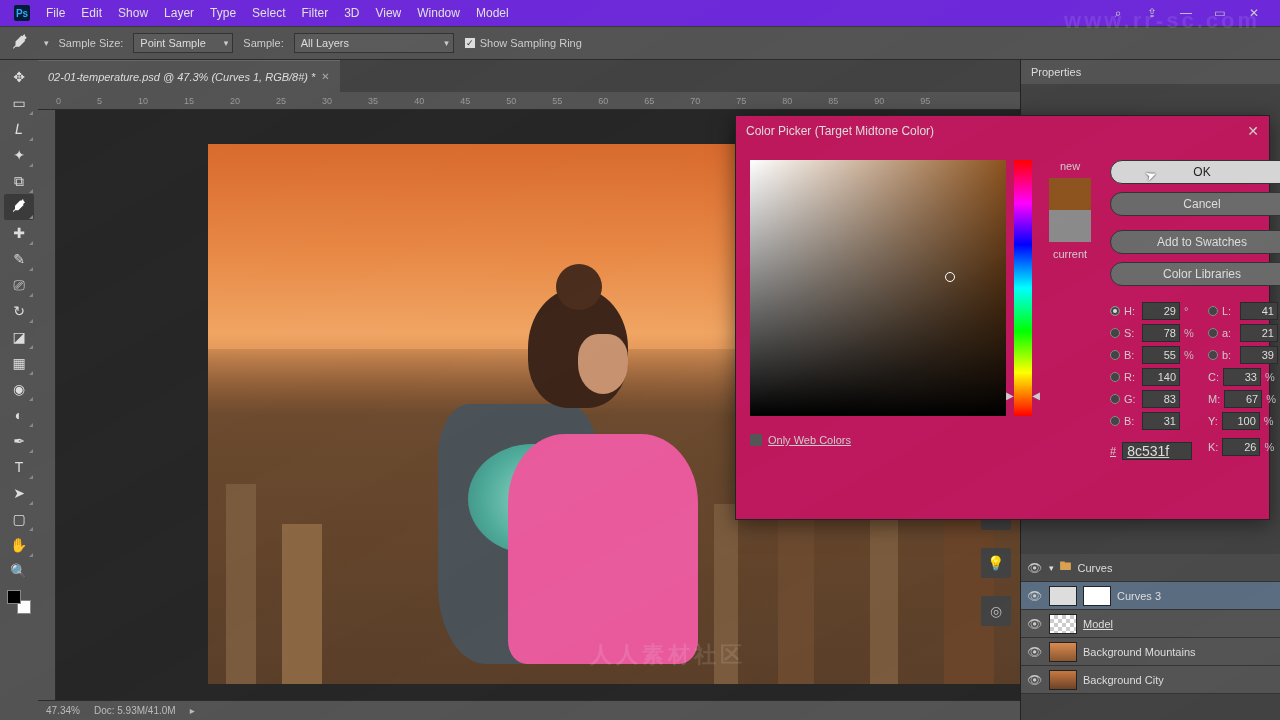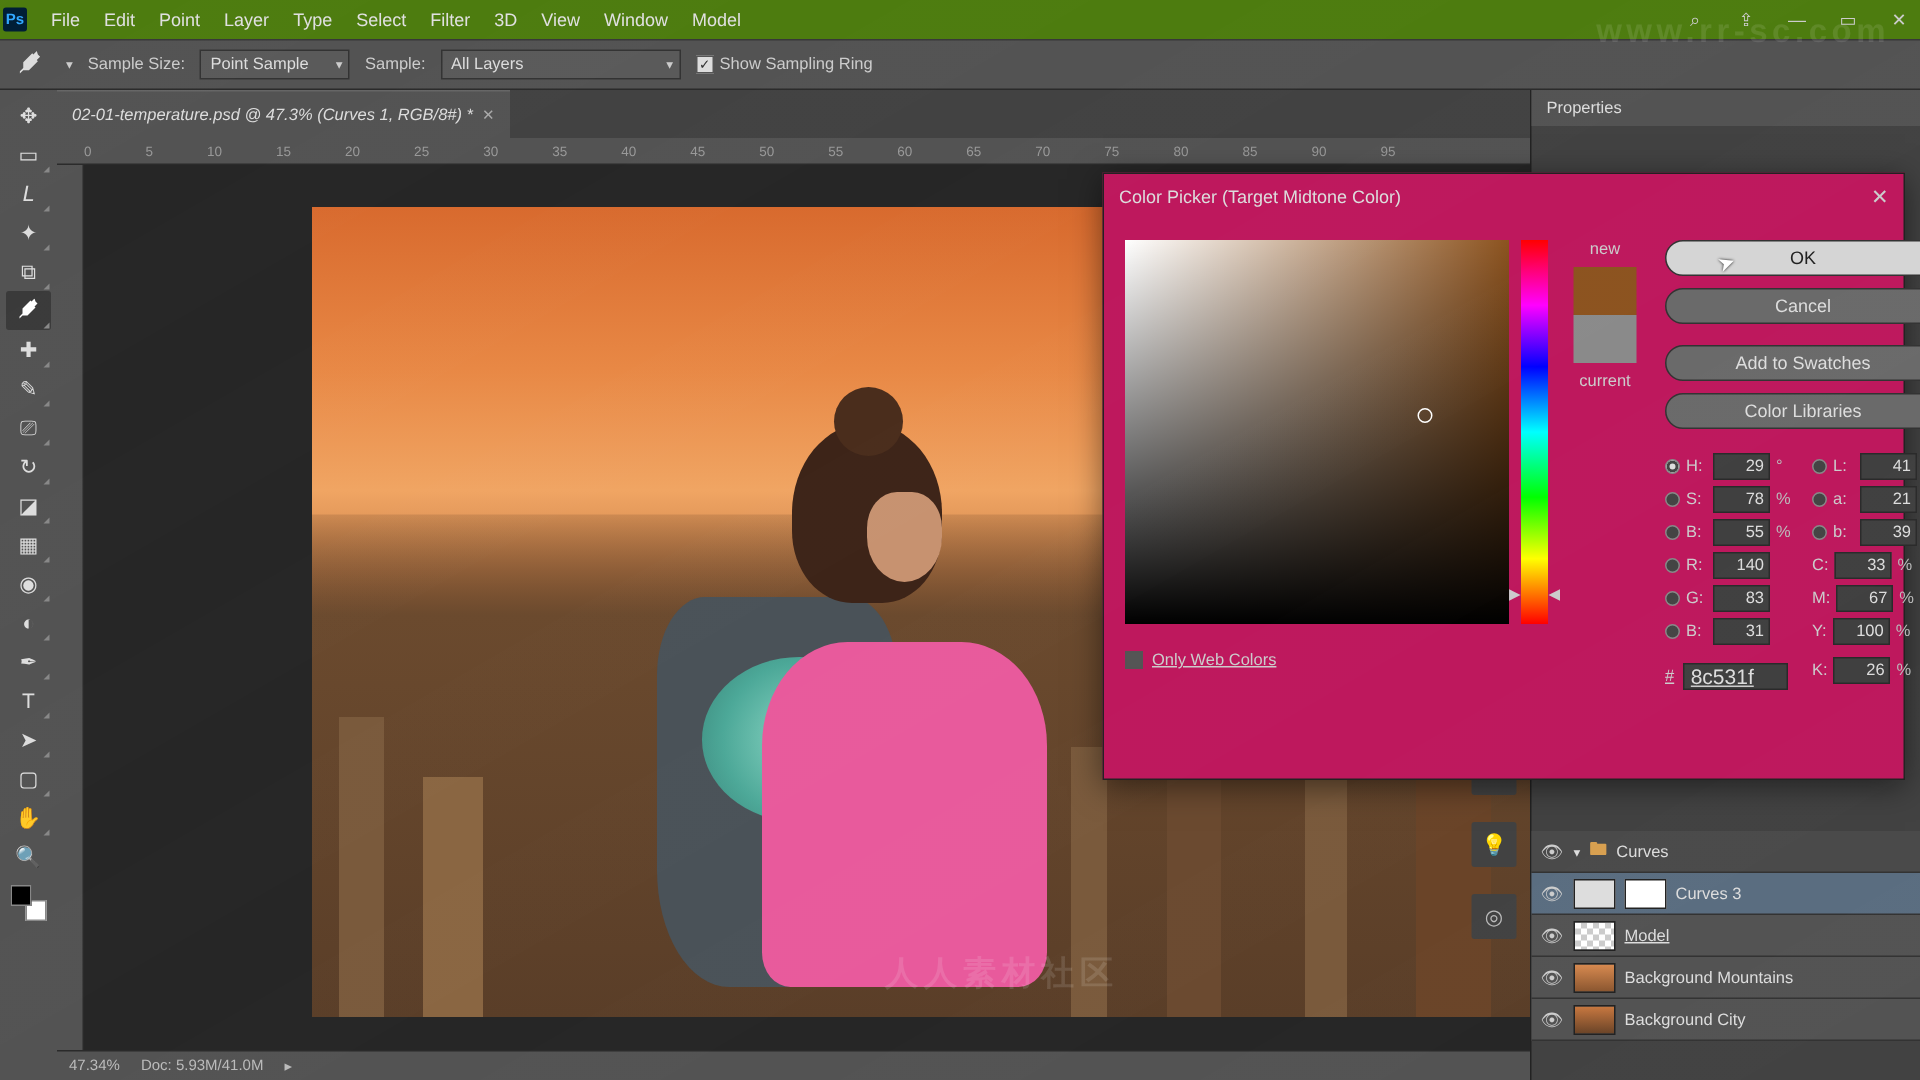--- a/index.html
+++ b/index.html
@@ -1,17 +1,17 @@
 <!DOCTYPE html>
 <html><head>
 <meta charset="utf-8">
 <style>
   * { margin:0; padding:0; box-sizing:border-box; font-family:"Segoe UI",Tahoma,sans-serif; user-select:none; }
   body { width:1280px; height:720px; background:#323232; color:#ccc; font-size:11px; overflow:hidden; position:relative; }
-  .menubar { height:26px; background:#4d7c0f; display:flex; align-items:center; padding:0 2px; gap:0; }
+  .menubar { height:26px; background:#6d28d9; display:flex; align-items:center; padding:0 14px; gap:0; }
   .ps-logo { width:16px; height:16px; background:#001e36; border-radius:2px; color:#31a8ff; font-weight:bold; font-size:10px; display:flex; align-items:center; justify-content:center; margin-right:8px; }
   .menu-item { padding:4px 8px; color:#e0e0e0; font-size:12px; cursor:pointer; }
   .window-controls { margin-left:auto; display:flex; gap:10px; }
   .win-btn { width:24px; height:20px; display:flex; align-items:center; justify-content:center; color:#ccc; font-size:12px; }
   .optionsbar { height:34px; background:#535353; border-top:1px solid #383838; border-bottom:1px solid #2a2a2a; display:flex; align-items:center; padding:0 6px; gap:10px; font-size:11px; }
   .tool-ico { width:28px; height:22px; display:flex; align-items:center; justify-content:center; }
   .optlabel { color:#ccc; }
   .dropdown { background:#5a5a5a; border:1px solid #333; padding:2px 18px 2px 6px; color:#ddd; min-width:100px; height:20px; display:flex; align-items:center; position:relative; }
   .dropdown::after { content:"▾"; position:absolute; right:4px; font-size:9px; color:#ccc; }
   .chk { display:flex; align-items:center; gap:4px; }
@@ -25,21 +25,21 @@
   .fgbg { width:24px; height:24px; position:relative; margin-top:6px; }
   .fgbg .bg { position:absolute; right:0; bottom:0; width:14px; height:14px; background:#fff; border:1px solid #888; }
   .fgbg .fg { position:absolute; left:0; top:0; width:14px; height:14px; background:#000; border:1px solid #888; }
   .workarea { flex:1; background:#262626; display:flex; flex-direction:column; position:relative; }
   .tabbar { height:32px; background:#424242; display:flex; align-items:stretch; }
   .doctab { background:#535353; border-top:1px solid #666; padding:0 10px; display:flex; align-items:center; gap:6px; font-size:11px; font-style:italic; color:#ddd; }
   .doctab .x { font-style:normal; color:#aaa; font-size:10px; }
   .ruler-h { height:18px; background:#535353; border-bottom:1px solid #2a2a2a; display:flex; align-items:center; padding-left:18px; font-size:9px; color:#999; gap:36px; }
   .canvaswrap { flex:1; display:flex; }
   .ruler-v { width:18px; background:#535353; border-right:1px solid #2a2a2a; }
-  .canvas { flex:1; background:#262626; padding:28px 20px 10px 20px; display:flex; justify-content:center; align-items:flex-start; }
+  .canvas { flex:1; background:#262626; padding:28px 20px 10px 20px; display:flex; justify-content:center; align-items:center; }
   .photo { width:920px; height:540px; background:
     linear-gradient(180deg, #d86a2e 0%, #e88845 20%, #f0a563 35%, #c27844 48%, #9a6438 60%, #7a4d2c 100%);
     position:relative; overflow:hidden; }
   .sky-sun { position:absolute; top:90px; right:230px; width:60px; height:60px; background:radial-gradient(circle,#ffe8b8 0%,#f7c779 60%,transparent 70%); border-radius:50%; filter:blur(3px); }
   .skyline { position:absolute; top:38%; left:0; right:0; height:62%; background:linear-gradient(180deg, rgba(110,70,40,0.2) 0%, #6b4a2e 20%, #5a3e28 100%); }
   .bld { position:absolute; bottom:0; background:#7a5a3c; }
   .person { position:absolute; left:170px; top:110px; width:300px; height:420px; }
   .hair { position:absolute; top:34px; left:150px; width:100px; height:120px; background:#3d2418; border-radius:50% 50% 40% 40%; }
   .bun { position:absolute; top:10px; left:178px; width:46px; height:46px; background:#4a2d1c; border-radius:50%; }
   .face { position:absolute; top:80px; left:200px; width:50px; height:60px; background:#c79270; border-radius:40% 40% 50% 50%; }
@@ -98,21 +98,21 @@
   .rrsc { position:absolute; bottom:14px; left:50%; transform:translateX(-50%); font-size:22px; letter-spacing:4px; color:rgba(255,255,255,0.12); font-weight:bold; }
   .rrsc2 { position:absolute; top:8px; right:20px; font-size:22px; letter-spacing:3px; color:rgba(255,255,255,0.10); font-weight:bold; }
 </style>
 </head>
 <body>
 
 <div class="menubar">
   <div class="ps-logo">Ps</div>
   <div class="menu-item">File</div>
   <div class="menu-item">Edit</div>
-  <div class="menu-item">Point</div>
+  <div class="menu-item">Show</div>
   <div class="menu-item">Layer</div>
   <div class="menu-item">Type</div>
   <div class="menu-item">Select</div>
   <div class="menu-item">Filter</div>
   <div class="menu-item">3D</div>
   <div class="menu-item">View</div>
   <div class="menu-item">Window</div>
   <div class="menu-item">Model</div>
   <div class="window-controls">
     <div class="win-btn">⌕</div>

